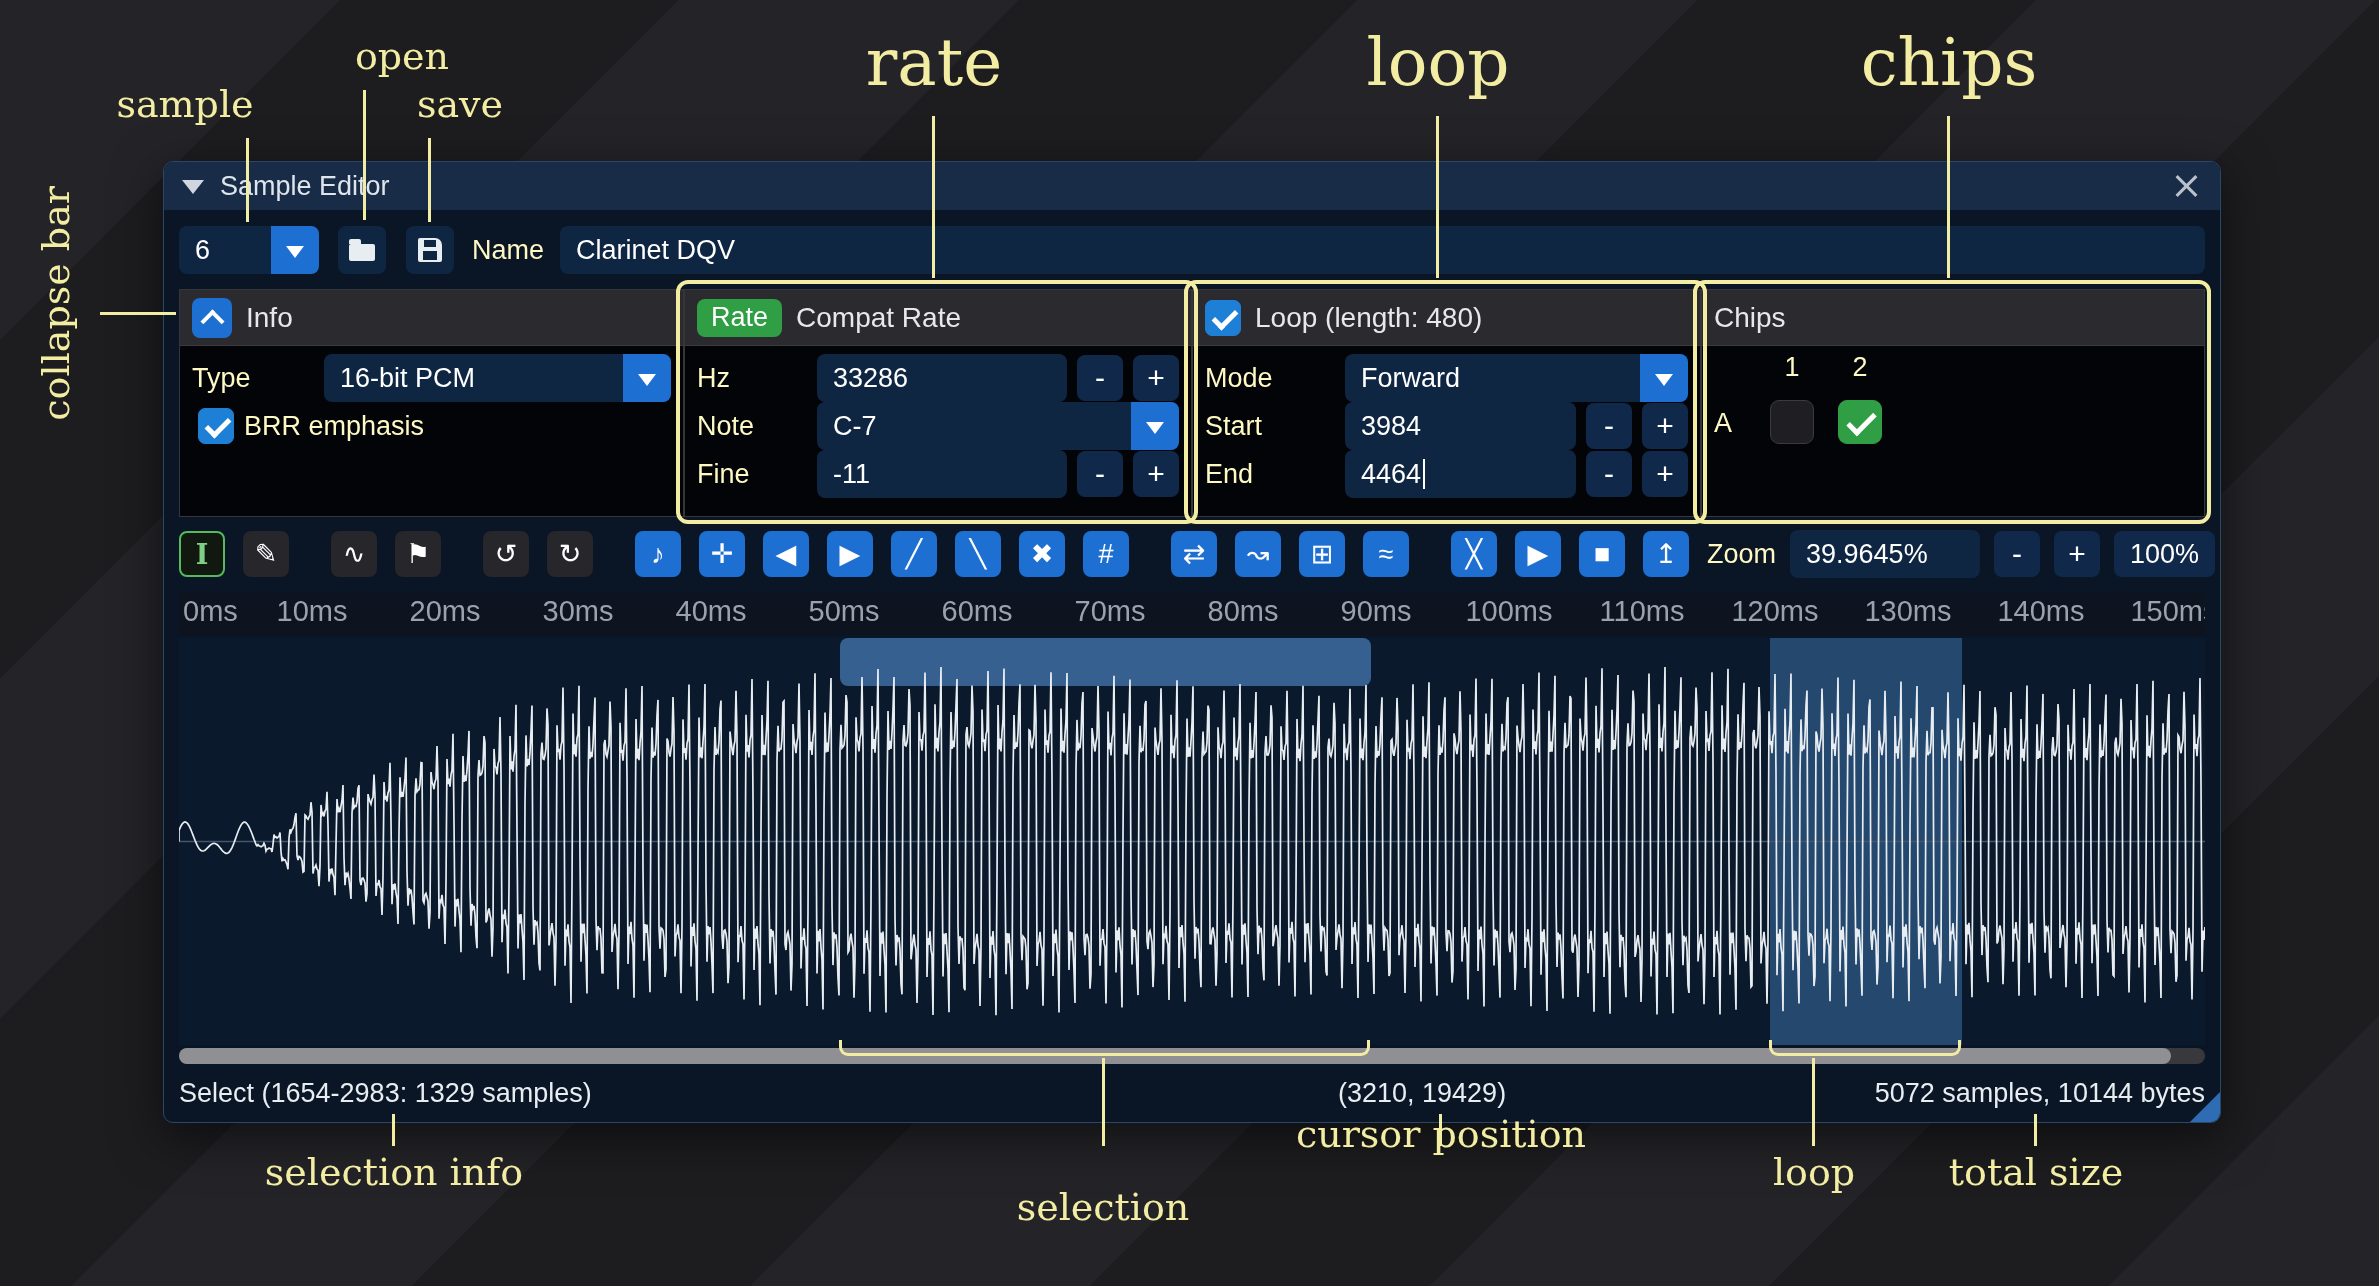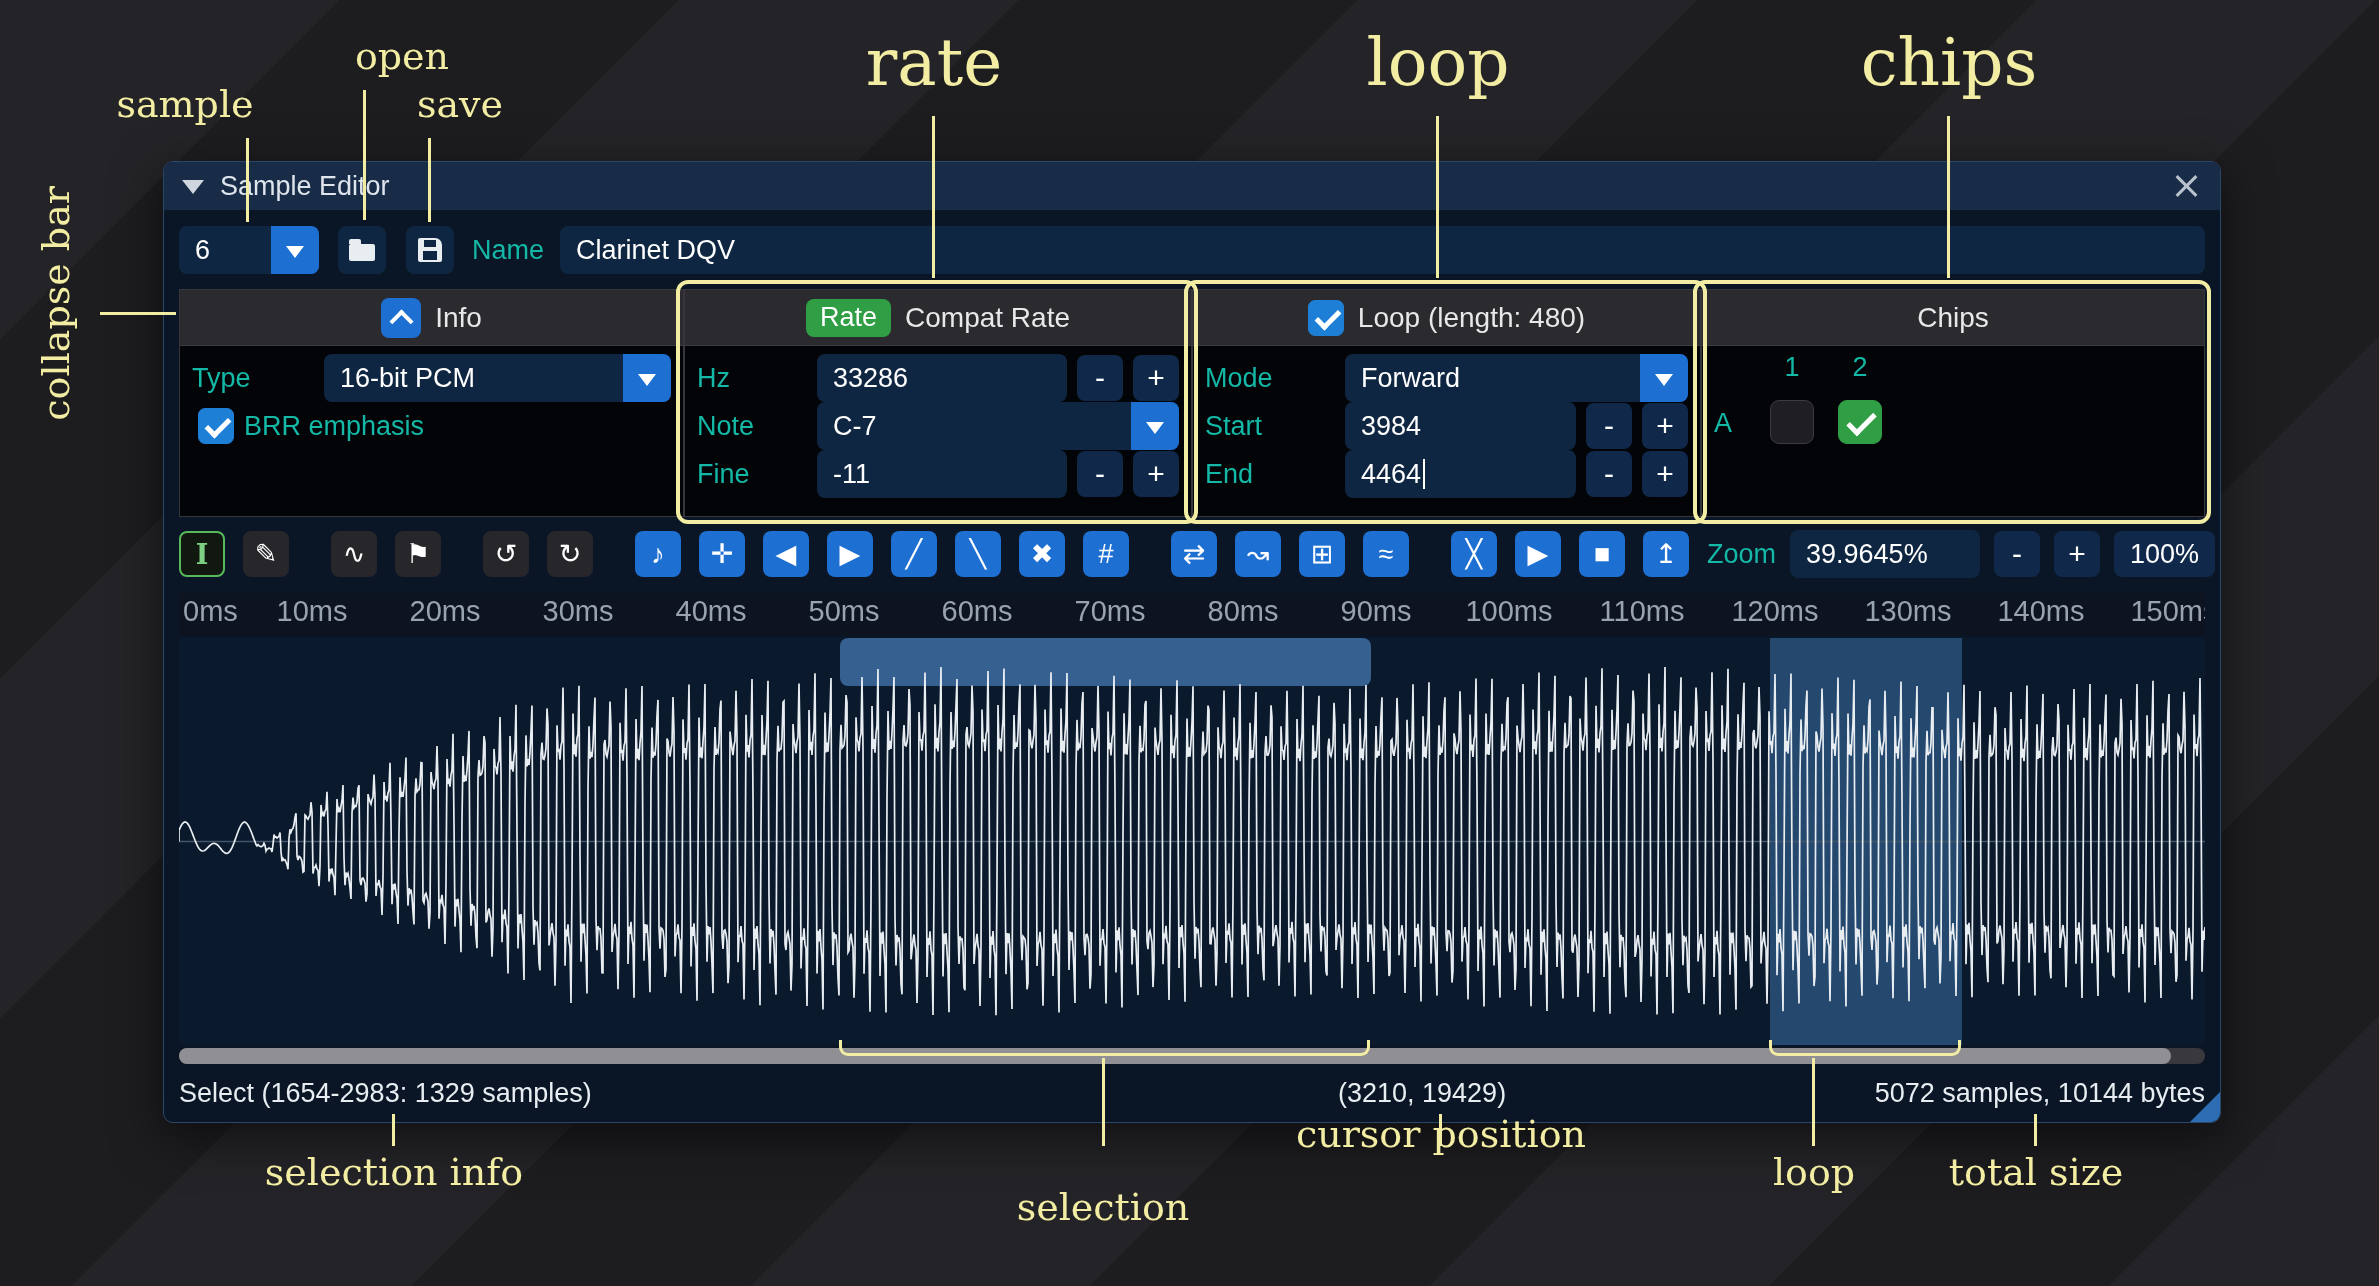--- a/index.html
+++ b/index.html
@@ -21,28 +21,28 @@
     display:flex;align-items:center;padding:0 58px 0 16px;box-sizing:border-box;}
   .sel .dd{position:absolute;right:0;top:0;width:48px;height:48px;background:#1d6fd2;border-radius:0 8px 8px 0;
     display:flex;align-items:center;justify-content:center;}
   .dd-tri{width:0;height:0;border:9px solid transparent;border-top:12px solid #fff;margin-top:12px;}
   .iconbtn{width:48px;height:48px;background:#0f2642;border-radius:8px;display:flex;align-items:center;justify-content:center;}
   .folder{position:relative;width:26px;height:17px;background:#e8edf2;border-radius:2px;margin-top:5px;}
   .folder:before{content:'';position:absolute;top:-5px;left:0;width:12px;height:5px;background:#e8edf2;border-radius:2px 2px 0 0;}
   .floppy{position:relative;width:24px;height:24px;background:#e8edf2;border-radius:2px 7px 2px 2px;}
   .floppy:before{content:'';position:absolute;top:2px;left:6px;width:12px;height:7px;background:#0f2642;}
   .floppy:after{content:'';position:absolute;bottom:2px;left:5px;width:14px;height:9px;background:#0f2642;}
-  .lbl{color:#14b8a6;font-size:27px;}
+  .lbl{color:#fef9c3;font-size:27px;}
   .field{background:#0f2642;border-radius:8px;height:48px;display:flex;align-items:center;padding:0 16px;
     color:#fff;font-size:27px;box-sizing:border-box;}
   .caret{display:inline-block;width:2px;height:30px;background:#fff;margin-left:2px;vertical-align:middle;}
   
   .panel{position:absolute;top:127px;height:228px;background:#020407;border:1px solid #35353a;box-sizing:border-box;}
   .phead{height:55px;background:#2b2b2f;border-bottom:1px solid #3a3a3f;display:flex;align-items:center;
-    gap:14px;padding:0 12px;color:#e8e8ea;font-size:28px;justify-content:center;}
+    gap:14px;padding:0 12px;color:#e8e8ea;font-size:28px;}
   .pbody{padding:8px 12px;display:flex;flex-direction:column;}
   .prow{display:flex;align-items:center;gap:10px;height:48px;}
   .chev-btn{width:40px;height:40px;border-radius:8px;background:#1d6fd2;display:flex;align-items:center;justify-content:center;}
   .chev-up{width:13px;height:13px;border:solid #fff;border-width:4px 4px 0 0;transform:rotate(-45deg);margin-top:7px;}
   .cb{width:36px;height:36px;border-radius:7px;background:#1f1f23;border:1px solid #3a3a40;position:relative;box-sizing:border-box;}
   .cb.blue{background:#1e7fd6;border-color:#1e7fd6;}
   .cb.green{background:#2f9e44;border-color:#2f9e44;}
   .cb.checked:after{content:'';position:absolute;left:12px;top:4px;width:9px;height:19px;border:solid #fff;
     border-width:0 5px 5px 0;transform:rotate(45deg);}
   .cb.lg{width:44px;height:44px;border-radius:9px;}

